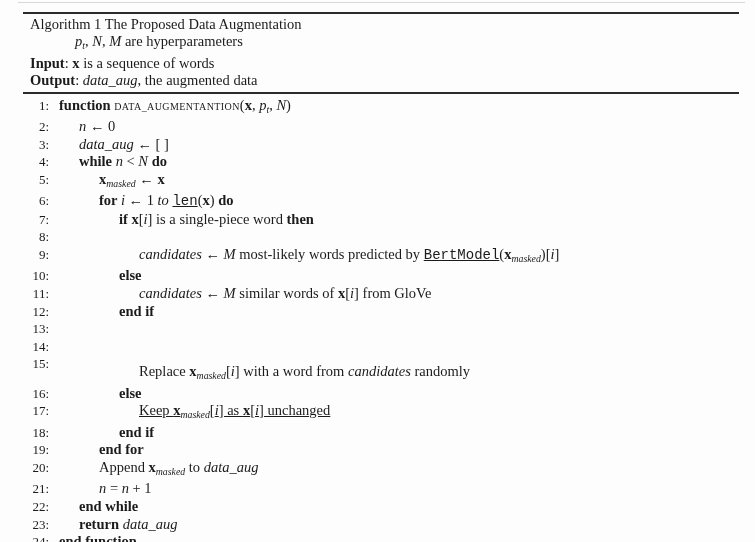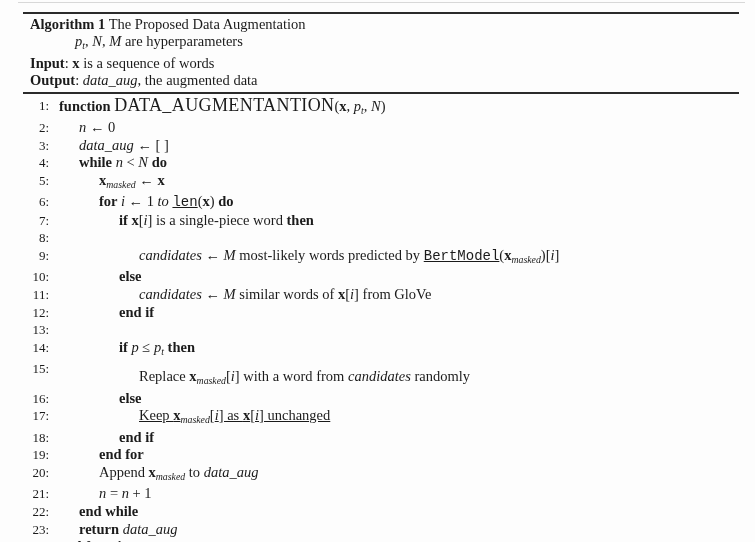--- a/index.html
+++ b/index.html
@@ -13,30 +13,30 @@
     margin:0;width:755px;height:542px;overflow:hidden;
     background:var(--bg);color:var(--ink);
     font-family:"Liberation Serif","DejaVu Serif",serif;
   }
   .artifact{height:1px;background:var(--faint);margin:2px 10px 0 18px;}
   .algo{margin-left:23px;width:716px;}
   .rule{background:var(--rule);}
   .rule.top{height:2px;margin-top:9px;}
   .rule.mid{height:1.5px;margin-top:2.5px;}
   .caption{font-size:14.5px;line-height:18px;margin-top:1px;padding-left:7px;white-space:nowrap;}
-  .cb{font-weight:bold;}
+  .cb{font-weight:normal;}
   .hline{font-size:14.5px;line-height:17.5px;white-space:nowrap;}
   .body{margin-top:3px;}
   .bline{font-size:14.5px;line-height:17.55px;white-space:nowrap;display:flex;}
   .lnum{width:26px;min-width:26px;text-align:right;font-size:13px;}
   .lcode{margin-left:10px;}
   .sg-r{}
   .sg-b,.sg-kw,.sg-bd{font-weight:bold;}
   .sg-it{font-style:italic;}
-  .sg-sc{font-size:18px;letter-spacing:.4px;text-align:right;}
+  .sg-sc{font-size:10px;letter-spacing:.4px;text-align:right;}
   .sg-tt{font-family:"Liberation Mono","DejaVu Sans Mono",monospace;font-size:14px;text-decoration:underline;}
   .sg-sub{font-style:italic;font-size:9.8px;vertical-align:-3px;}
 </style>
 </head>
 <body>
 
 <div>
   <div class="artifact"></div>
   <div class="algo">
     <div class="rule top"></div>
@@ -95,21 +95,20 @@
         </div>
         <div class="bline">
           <span class="lnum">12:</span>
           <span class="lcode" style="padding-left: 60px;"><span class="sg-kw">end if</span></span>
         </div>
         <div class="bline">
           <span class="lnum">13:</span>
         </div>
         <div class="bline">
           <span class="lnum">14:</span>
-          <span class="lcode" style="padding-left: 60px;"><span class="sg-kw">if </span><span class="sg-it">p</span><span class="sg-r"> ≤ </span><span class="sg-it">p</span><span class="sg-sub">t</span><span class="sg-kw"> then</span></span>
         </div>
         <div class="bline">
           <span class="lnum">15:</span>
           <span class="lcode" style="padding-left: 80px; margin-top: 8px;"><span class="sg-r">Replace </span><span class="sg-bd">x</span><span class="sg-sub">masked</span><span class="sg-r">[</span><span class="sg-it">i</span><span class="sg-r">] with a word from </span><span class="sg-it">candidates</span><span class="sg-r"> randomly</span></span>
         </div>
         <div class="bline">
           <span class="lnum">16:</span>
           <span class="lcode" style="padding-left: 60px;"><span class="sg-kw">else</span></span>
         </div>
         <div class="bline">

